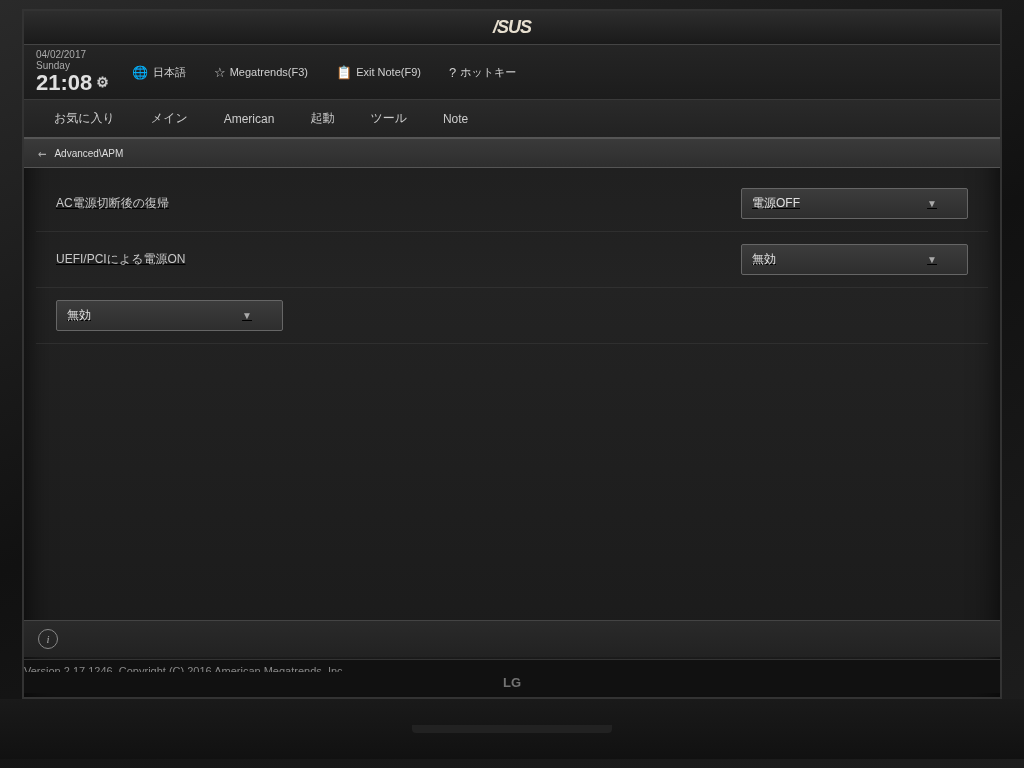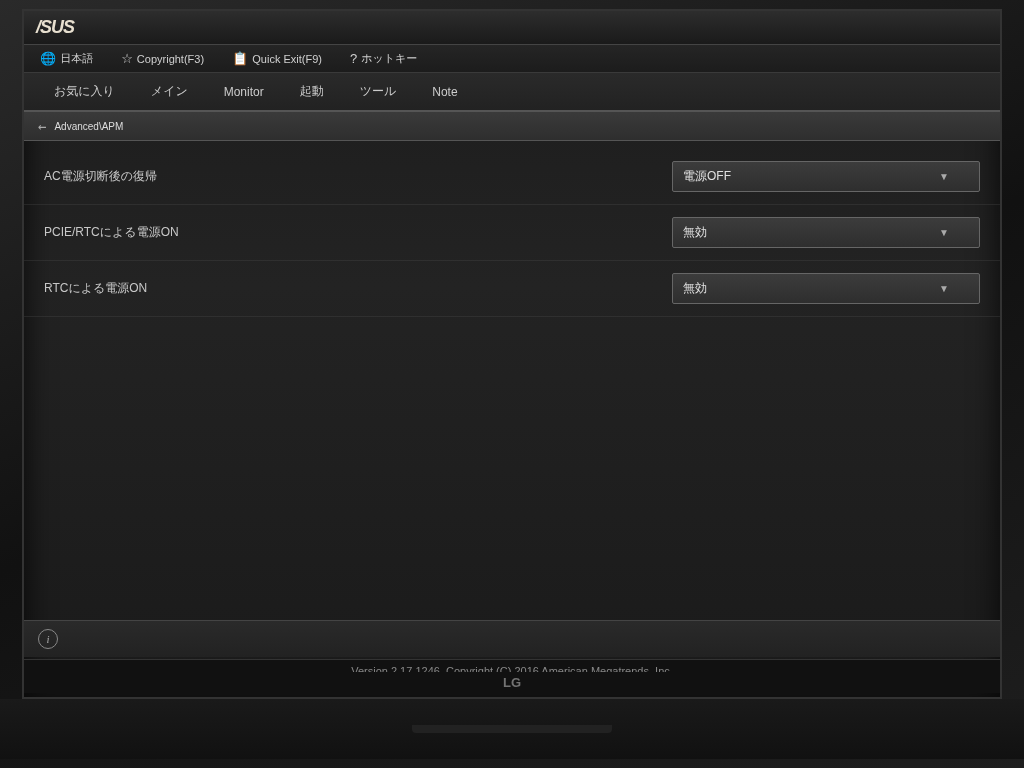--- a/index.html
+++ b/index.html
@@ -38,20 +38,21 @@
 
     
     .header-bar {
       width: 100%;
       background: linear-gradient(180deg, #2d2d2d 0%, #1a1a1a 100%);
       padding: 6px 12px;
       display: flex;
       align-items: center;
       gap: 16px;
       border-bottom: 1px solid #444;
+      flex-direction: column;
     }
 
     .asus-logo {
       color: #e8e0d0;
       font-size: 18px;
       font-weight: bold;
       font-style: italic;
       letter-spacing: -1px;
       font-family: Arial, sans-serif;
     }
@@ -159,39 +160,40 @@
     }
 
     .breadcrumb-text {
       color: #ddd;
       font-size: 10px;
       font-family: Arial, sans-serif;
     }
 
     
     .settings-container {
-      padding: 8px 0;
+      padding: 8px 12px;
+      text-decoration: underline;
     }
 
     .setting-row {
       display: flex;
       align-items: center;
       padding: 12px 20px;
       border-bottom: 1px solid rgba(80,80,80,0.3);
     }
 
     .setting-label {
       color: #c8c8c8;
       font-size: 12px;
       font-family: 'MS Gothic', 'Meiryo', Arial, sans-serif;
       flex: 1;
     }
 
     .setting-dropdown {
-      width: 308px;
+      width: 227px;
       background: linear-gradient(180deg, #3c3c3c 0%, #2e2e2e 100%);
       border: 1px solid #666;
       color: #e0e0e0;
       font-size: 12px;
       font-family: 'MS Gothic', Arial, sans-serif;
       padding: 6px 30px 6px 10px;
       position: relative;
       display: flex;
       align-items: center;
       justify-content: space-between;
@@ -232,21 +234,20 @@
       color: #aaa;
       font-size: 11px;
       font-style: italic;
       font-family: serif;
     }
 
     
     .version-footer {
       background: #111;
       padding: 0;
-      text-align: center;
       border-top: 1px solid #333;
       margin-top: 19px;
     }
 
     .version-text {
       color: #888;
       font-size: 11px;
       font-family: Arial, sans-serif;
     }
 
@@ -297,46 +298,56 @@
 
 <div class="monitor-outer">
   <div class="screen">
     <div class="screen-wrapper">
 
       <div class="header-bar">
         <span class="asus-logo">/SUS</span>
       </div>
 
       <div class="toolbar-row">
+        <div class="datetime">
+          <span class="date-text">
+            <span>04/02/2017</span><br>
+            <span>Sunday</span>
+          </span>
+          <div class="time-text">
+            <span>21:08</span>
+            <span class="gear-icon">⚙</span>
+          </div>
+        </div>
 
         <div class="toolbar-btn">
           <span class="toolbar-icon">🌐</span>
           <span>日本語</span>
         </div>
 
         <div class="toolbar-btn">
           <span class="toolbar-icon">☆</span>
-          <span>Copyright(F3)</span>
+          <span>Megatrends(F3)</span>
         </div>
 
         <div class="toolbar-btn">
           <span class="toolbar-icon">📋</span>
-          <span>Quick Exit(F9)</span>
+          <span>Exit Note(F9)</span>
         </div>
 
         <div class="toolbar-btn">
           <span class="toolbar-icon">?</span>
           <span>ホットキー</span>
         </div>
       </div>
 
       <div class="nav-tabs">
         <div class="nav-tab">お気に入り</div>
         <div class="nav-tab">メイン</div>
-        <div class="nav-tab">Monitor</div>
+        <div class="nav-tab">American</div>
         <div class="nav-tab">起動</div>
         <div class="nav-tab">ツール</div>
         <div class="nav-tab">Note</div>
       </div>
 
       <div class="main-content">
 
         <div class="breadcrumb-bar">
           <span class="breadcrumb-arrow">←</span>
           <span class="breadcrumb-text">Advanced\APM</span>
@@ -346,29 +357,28 @@
 
           <div class="setting-row">
             <span class="setting-label">AC電源切断後の復帰</span>
             <div class="setting-dropdown">
               <span class="dropdown-value">電源OFF</span>
               <span class="dropdown-arrow">▼</span>
             </div>
           </div>
 
           <div class="setting-row">
-            <span class="setting-label">PCIE/RTCによる電源ON</span>
+            <span class="setting-label">UEFI/PCIによる電源ON</span>
             <div class="setting-dropdown">
               <span class="dropdown-value">無効</span>
               <span class="dropdown-arrow">▼</span>
             </div>
           </div>
 
           <div class="setting-row">
-            <span class="setting-label">RTCによる電源ON</span>
             <div class="setting-dropdown">
               <span class="dropdown-value">無効</span>
               <span class="dropdown-arrow">▼</span>
             </div>
           </div>
 
         </div>
 
         <div style="position: absolute; bottom: 40px; left: 0; right: 0;">
           <div class="info-bar">

